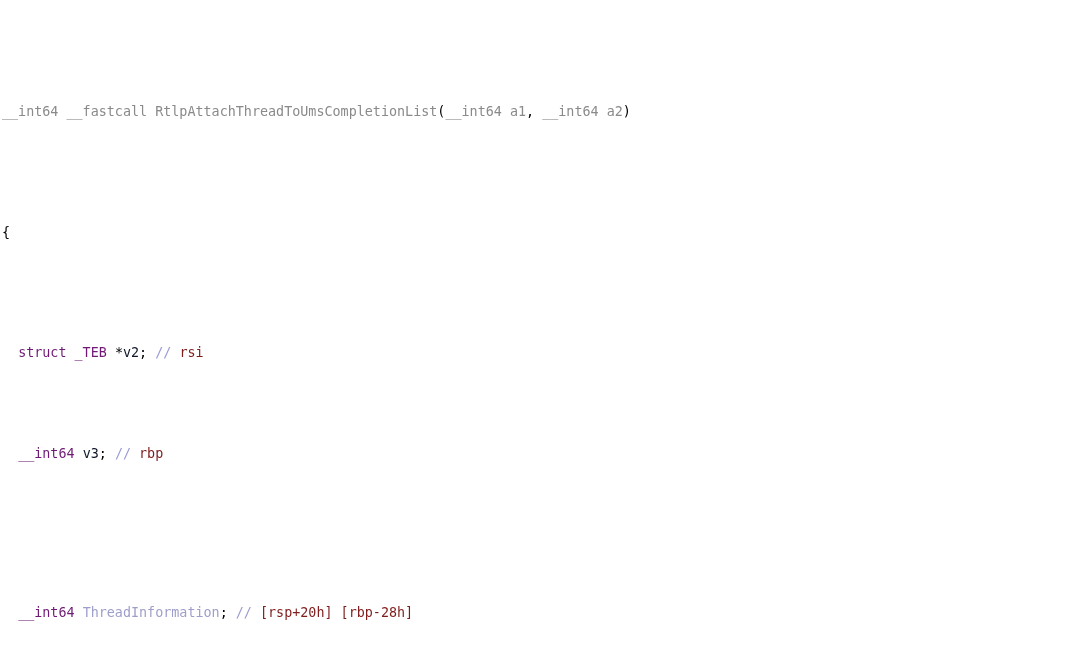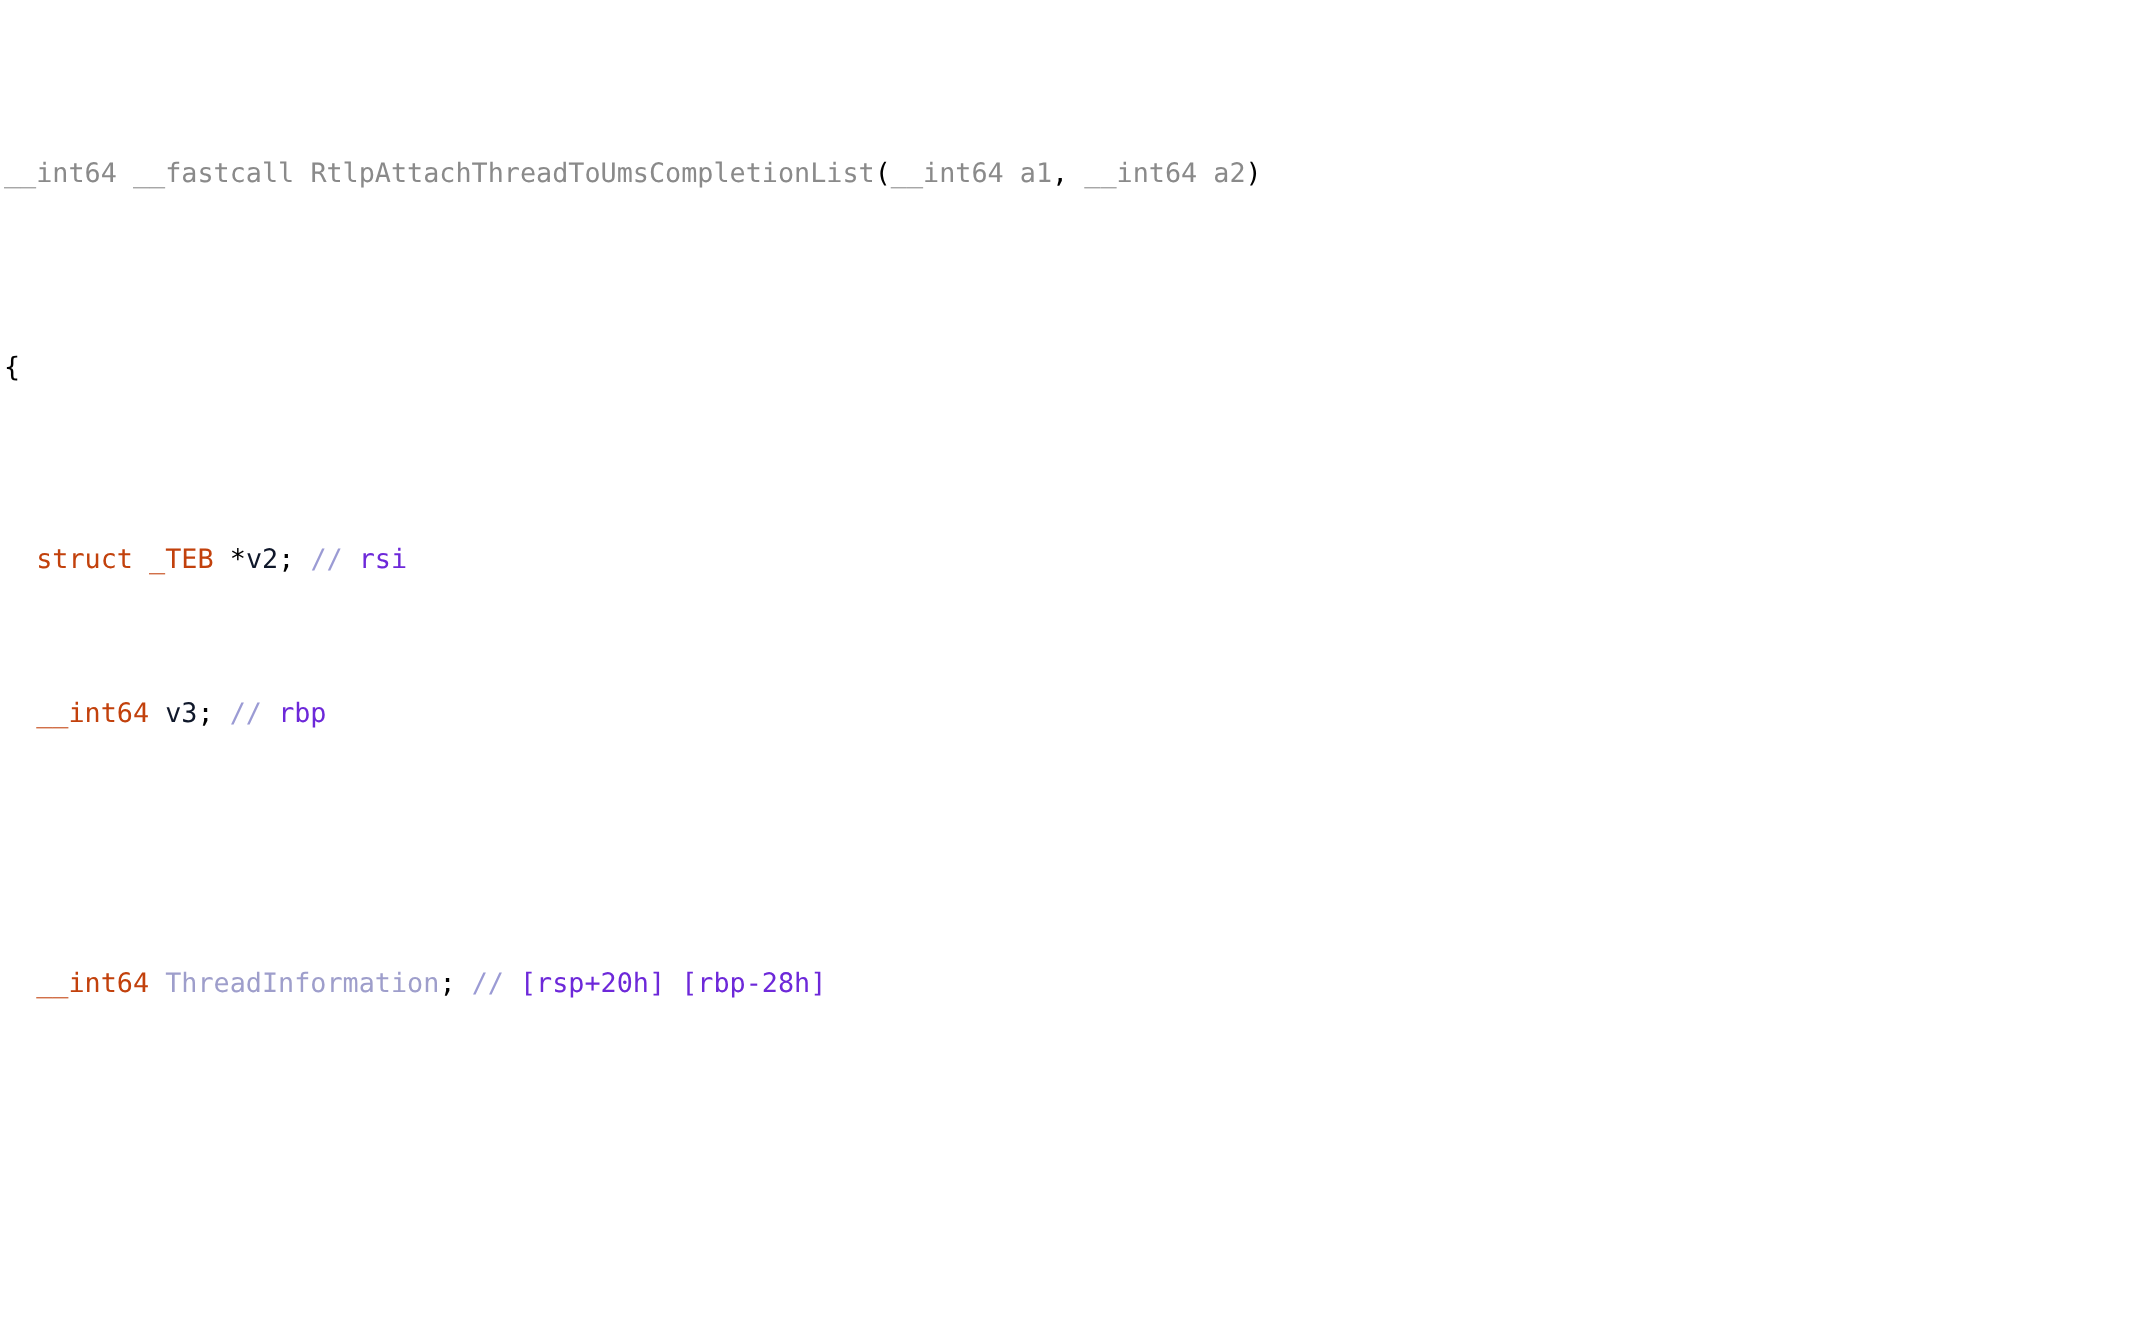--- a/index.html
+++ b/index.html
@@ -26,30 +26,31 @@
     padding-top: 1px;
     box-sizing: border-box;
   }
 
   .code-line {
     position: relative;
     height: 19.3px;
     padding-left: 2px;
     white-space: pre;
     box-sizing: border-box;
+    margin-top: 24px;
   }
 
   
   .t-plain    { color: #000000; }           
-  .t-keyword  { color: #c2410c; }           
+  .t-keyword  { color: #701a75; }           
   .t-type     { color: #8a8a8a; }           
   .t-var      { color: #0f172a; }           
   .t-gvar     { color: #9e9ecb; }           
   .t-comment  { color: #9b9bd4; }           
-  .t-reg      { color: #6d28d9; }
+  .t-reg      { color: #7f1d1d; }
 </style>
 </head>
 <body>
 
 <div id="pseudocode">
 
   
   <div class="code-line"><span class="t-type">__int64</span><span class="t-plain"> </span><span class="t-type">__fastcall</span><span class="t-plain"> </span><span class="t-type">RtlpAttachThreadToUmsCompletionList</span><span class="t-plain">(</span><span class="t-type">__int64</span><span class="t-plain"> </span><span class="t-type">a1</span><span class="t-plain">, </span><span class="t-type">__int64</span><span class="t-plain"> </span><span class="t-type">a2</span><span class="t-plain">)</span></div>
 
   

